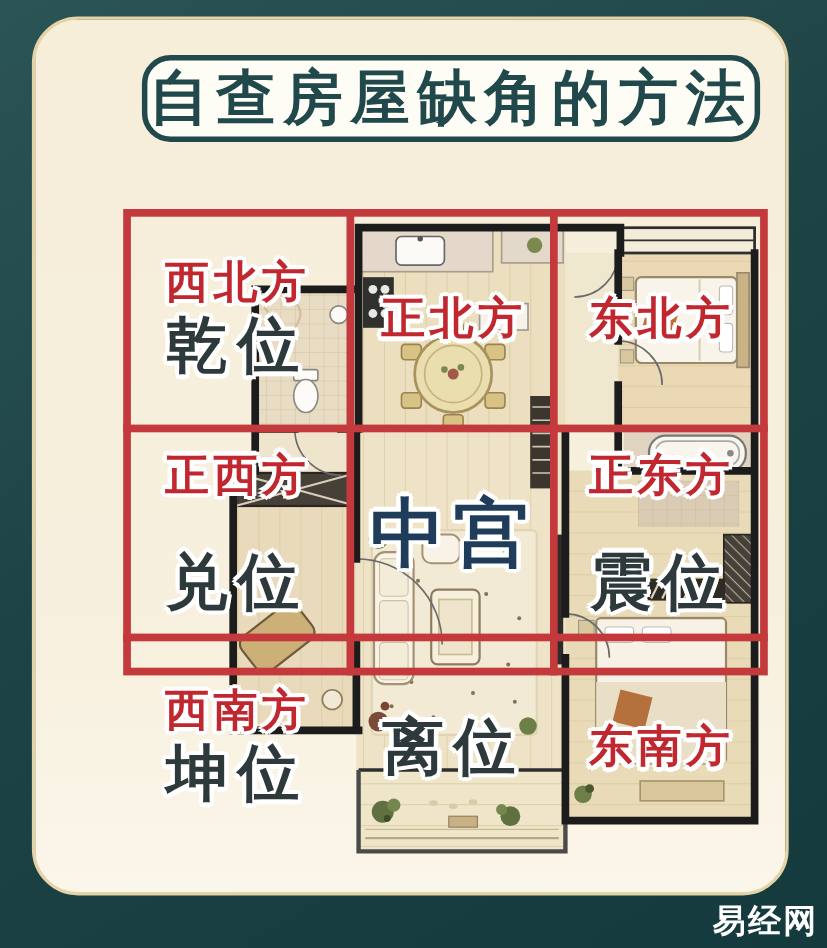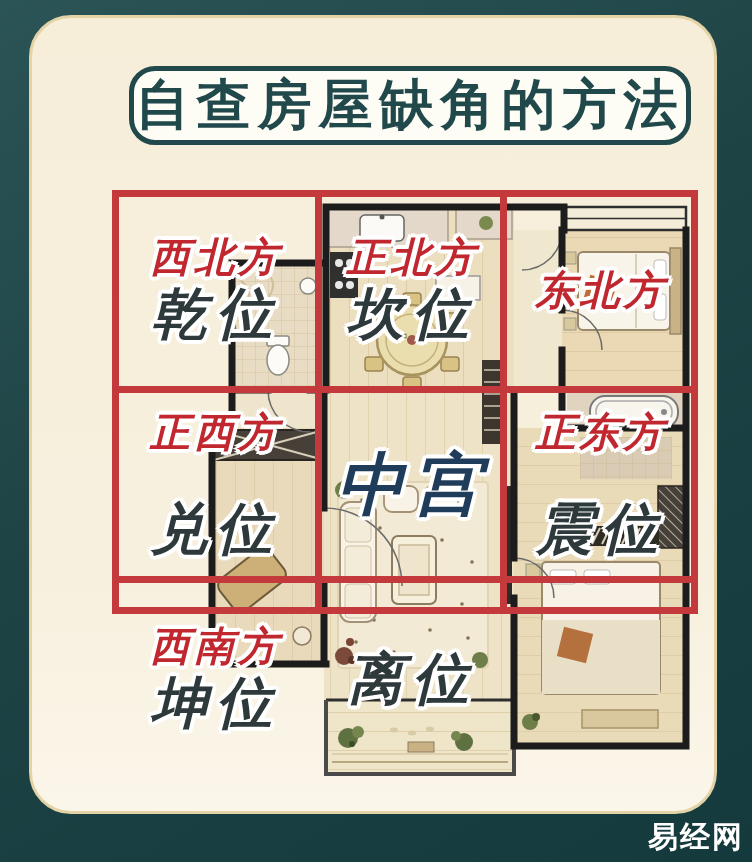--- a/index.html
+++ b/index.html
@@ -2,25 +2,25 @@
 <html><head>
 <meta charset="utf-8">
 <style>
   html,body{margin:0;padding:0;}
   body{width:752px;height:862px;overflow:hidden;font-family:"Liberation Sans","DejaVu Sans",sans-serif;}
   .stage{position:relative;width:752px;height:862px;
          background:linear-gradient(150deg,#2b5456 0%,#1e4345 45%,#153a3d 100%);}
   .card{position:absolute;left:29px;top:15px;width:688px;height:799px;
         background:linear-gradient(180deg,#f6eed9 0%,#f7f0de 70%,#fbf6ea 100%);
         border:3px solid #e3d3a6;border-radius:42px;box-sizing:border-box;}
-  .title-box{position:absolute;left:97px;top:48px;width:562px;height:79px;
+  .title-box{position:absolute;left:97px;top:32px;width:562px;height:79px;
              background:#fdfcf5;border:5px solid #21494b;border-radius:26px;
              box-sizing:border-box;display:flex;align-items:center;justify-content:center;}
   .title-text{font-size:54px;font-weight:800;color:#21494b;letter-spacing:7px;white-space:nowrap;}
-  .plan-wrap{position:absolute;left:80px;top:172px;width:586px;height:424px;font-style:italic;}
+  .plan-wrap{position:absolute;left:80px;top:172px;width:586px;height:424px;}
   .floorplan{position:absolute;left:0;top:0;width:586px;height:588px;}
   .grid-line{position:absolute;background:#c43a3c;z-index:2;}
   .grid-outer{position:absolute;inset:0;border:7px solid #c43a3c;box-sizing:border-box;z-index:2;}
   .gv{top:0;bottom:0;width:7px;}
   .gh{left:0;right:0;height:7px;}
   .gv1{left:203px;} .gv2{left:388px;}
   .gh1{top:196px;} .gh2{top:386px;}
   .cell{position:absolute;z-index:3;display:flex;flex-direction:column;
         align-items:center;justify-content:center;gap:4px;}
   .c-col1{left:0;width:208px;}  .c-col2{left:208px;width:185px;}  .c-col3{left:393px;width:193px;text-align:right;}
@@ -250,21 +250,20 @@
       <div class="grid-line gv gv2"></div>
       <div class="grid-line gh gh1"></div>
       <div class="grid-line gh gh2"></div>
 
       <div class="cell c-col1 c-row1">
         <span class="dir t-outline">西北方</span>
         <span class="pos t-outline">乾位</span>
       </div>
       <div class="cell c-col2 c-row1">
         <span class="dir t-outline">正北方</span>
-        <span class="pos t-outline">坎位</span>
       </div>
       <div class="cell c-col3 c-row1">
         <span class="dir t-outline">东北方</span>
       </div>
       <div class="cell c-col1 c-row2">
         <span class="dir t-outline">正西方</span>
         <span class="pos t-outline">兑位</span>
       </div>
       <div class="cell c-col2 c-row2">
         <span class="center-label t-outline">中宫</span>
@@ -274,19 +273,20 @@
         <span class="pos t-outline">坤位</span>
       </div>
       <div class="cell c-col3 c-row2">
         <span class="dir t-outline">正东方</span>
         <span class="pos t-outline">震位</span>
       </div>
       <div class="cell c-col2 c-row3">
         <span class="pos t-outline">离位</span>
       </div>
       <div class="cell c-col3 c-row3">
+        <span class="dir t-outline">东南方</span>
       </div>
 
     </div>
   </div>
 
   <div class="watermark">易经网</div>
 </div>
 
 </body></html>

